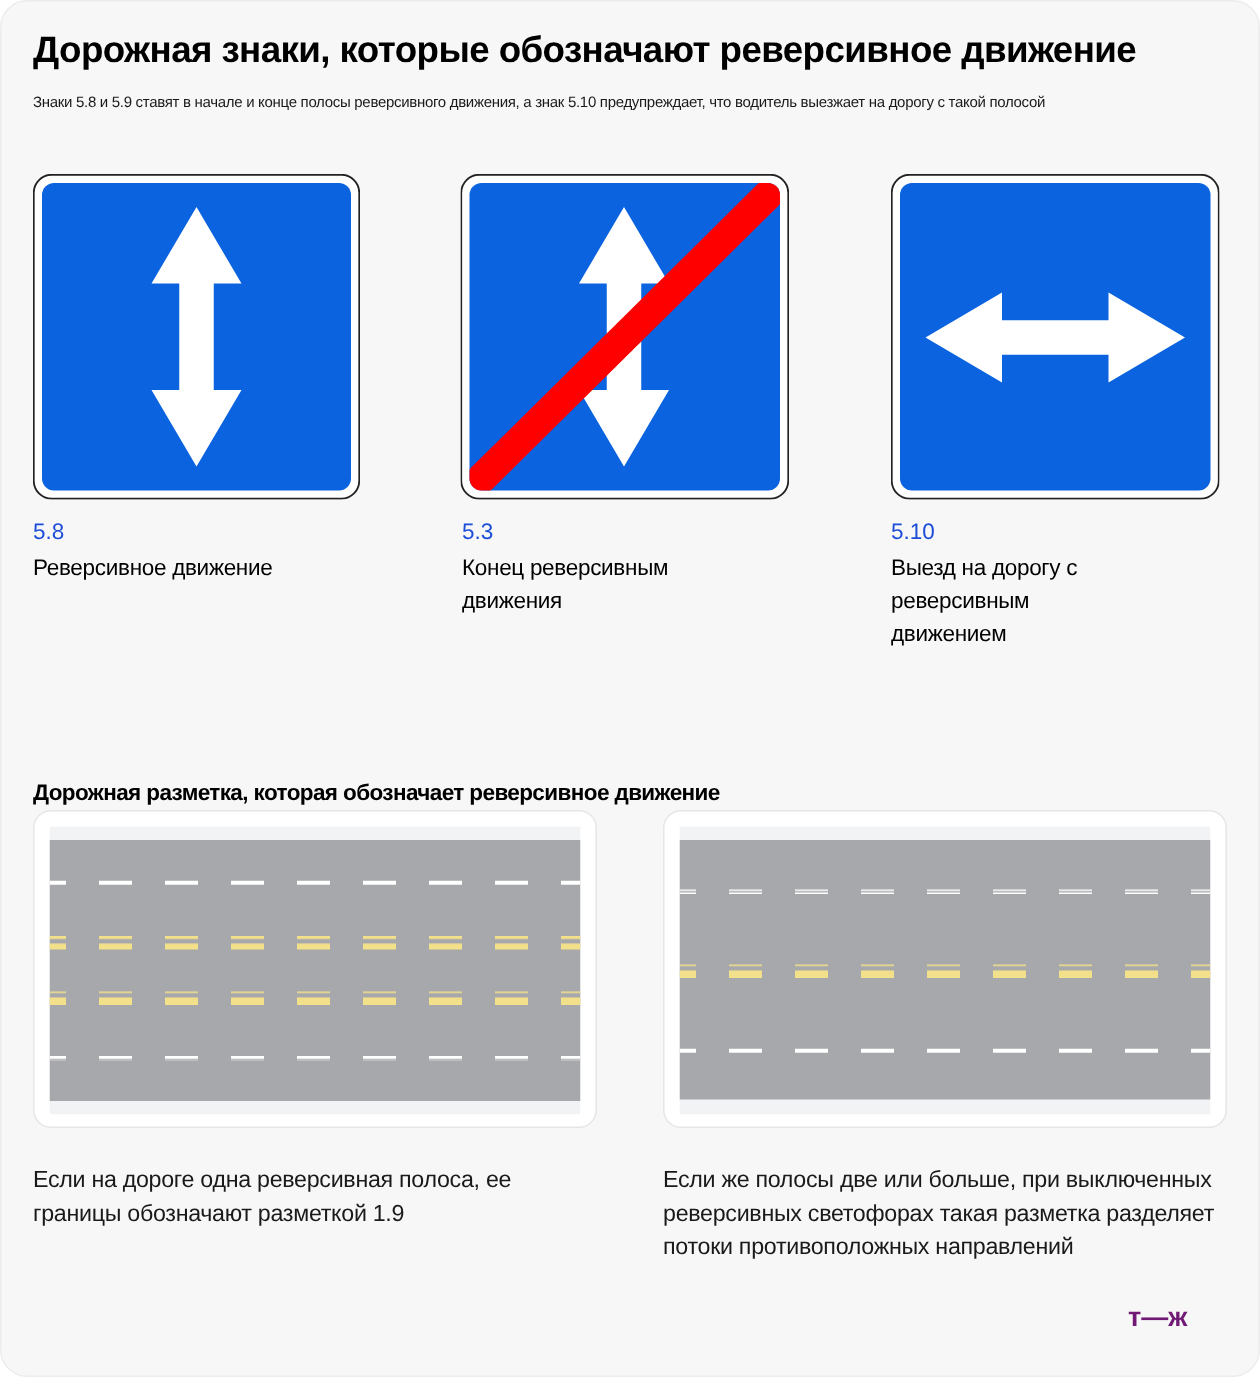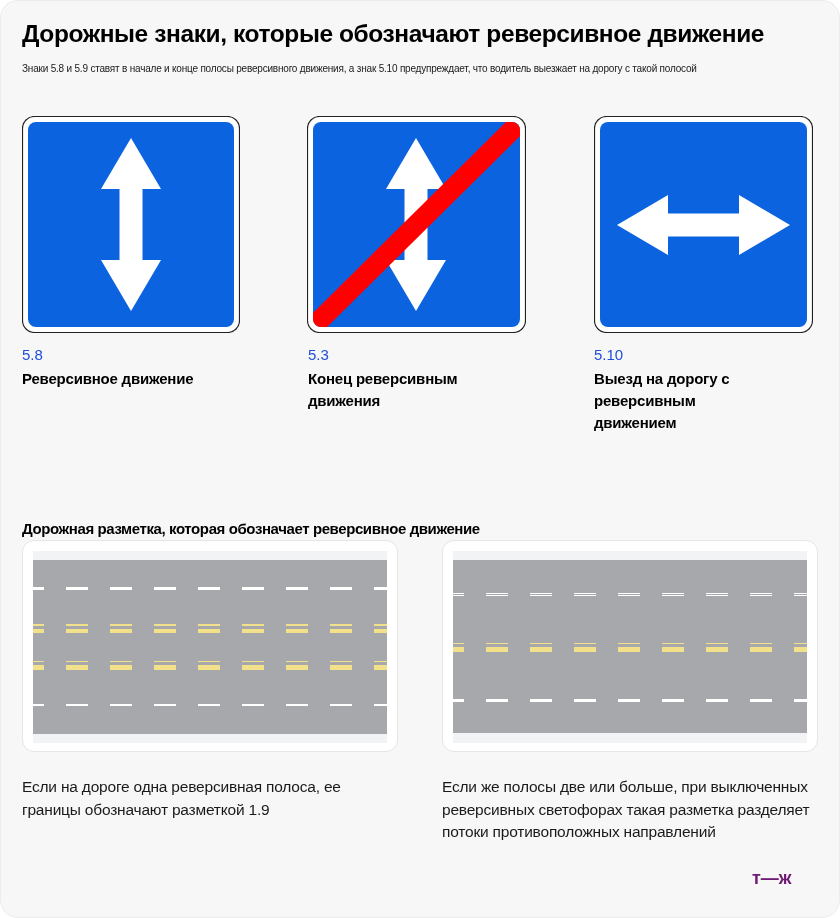--- a/index.html
+++ b/index.html
@@ -8,37 +8,37 @@
   .card { position: absolute; left: 0; top: 0; width: 838px; height: 916px;
           background: #f7f7f7; border: 1px solid #ececec; border-radius: 18px; }
   .h1 { position: absolute; left: 22px; top: 20px; font-size: 24.5px; font-weight: 700;
         letter-spacing: -0.4px; white-space: nowrap; }
   .lead { position: absolute; left: 22px; top: 58px; width: 680px; font-size: 10px;
           line-height: 22px; color: #1a1a1a; letter-spacing: -0.2px; }
   .sign { position: absolute; top: 116px; width: 218px; height: 217px; }
   .sign svg { display: block; }
   .code { position: absolute; top: 346px; font-size: 15px; color: #1d4ed8; }
   .name { position: absolute; top: 368px; font-size: 15px; line-height: 22px;
-          font-weight: 700; letter-spacing: -0.2px; }
+          font-weight: 400; letter-spacing: -0.2px; }
   .h2 { position: absolute; left: 22px; top: 520px; font-size: 15px; font-weight: 700;
         letter-spacing: -0.4px; white-space: nowrap; }
   .road-card { position: absolute; top: 540px; width: 374px; height: 210px; background: #fff;
                border: 1px solid #e6e6e6; border-radius: 12px; }
   .road-card svg { position: absolute; left: 10px; top: 10px; }
   .caption { position: absolute; top: 764px; font-size: 15.5px; line-height: 22.5px;
              color: #1a1a1a; letter-spacing: -0.2px; margin-top: 12px; }
   .logo { position: absolute; left: 752px; top: 868px; font-size: 18px; font-weight: 700;
           color: #701a75; letter-spacing: 0px; }
 </style>
 </head>
 <body>
 
 <div class="card"></div>
 
-<div class="h1">Дорожные знаки, которые обозначают реверсивное движение</div>
+<div class="h1">Дорожная знаки, которые обозначают реверсивное движение</div>
 <div class="lead">Знаки 5.8 и 5.9 ставят в начале и конце полосы реверсивного движения, а знак 5.10 предупреждает, что водитель выезжает на дорогу с такой полосой</div>
 
 <div class="sign" style="left:22px">
   <svg width="218" height="217" viewBox="0 0 218 217">
     <rect x="0.5" y="0.5" width="217" height="216" rx="12" fill="#fff" stroke="#222" stroke-width="1.2"></rect>
     <rect x="6" y="6" width="206" height="205" rx="8" fill="#0b63e0"></rect>
     <polygon fill="#fff" points="109,22 139,73 120.5,73 120.5,144 139,144 109,195 79,144 97.5,144 97.5,73 79,73"></polygon>
   </svg>
 </div>
 <div class="code" style="left:22px">5.8</div>

